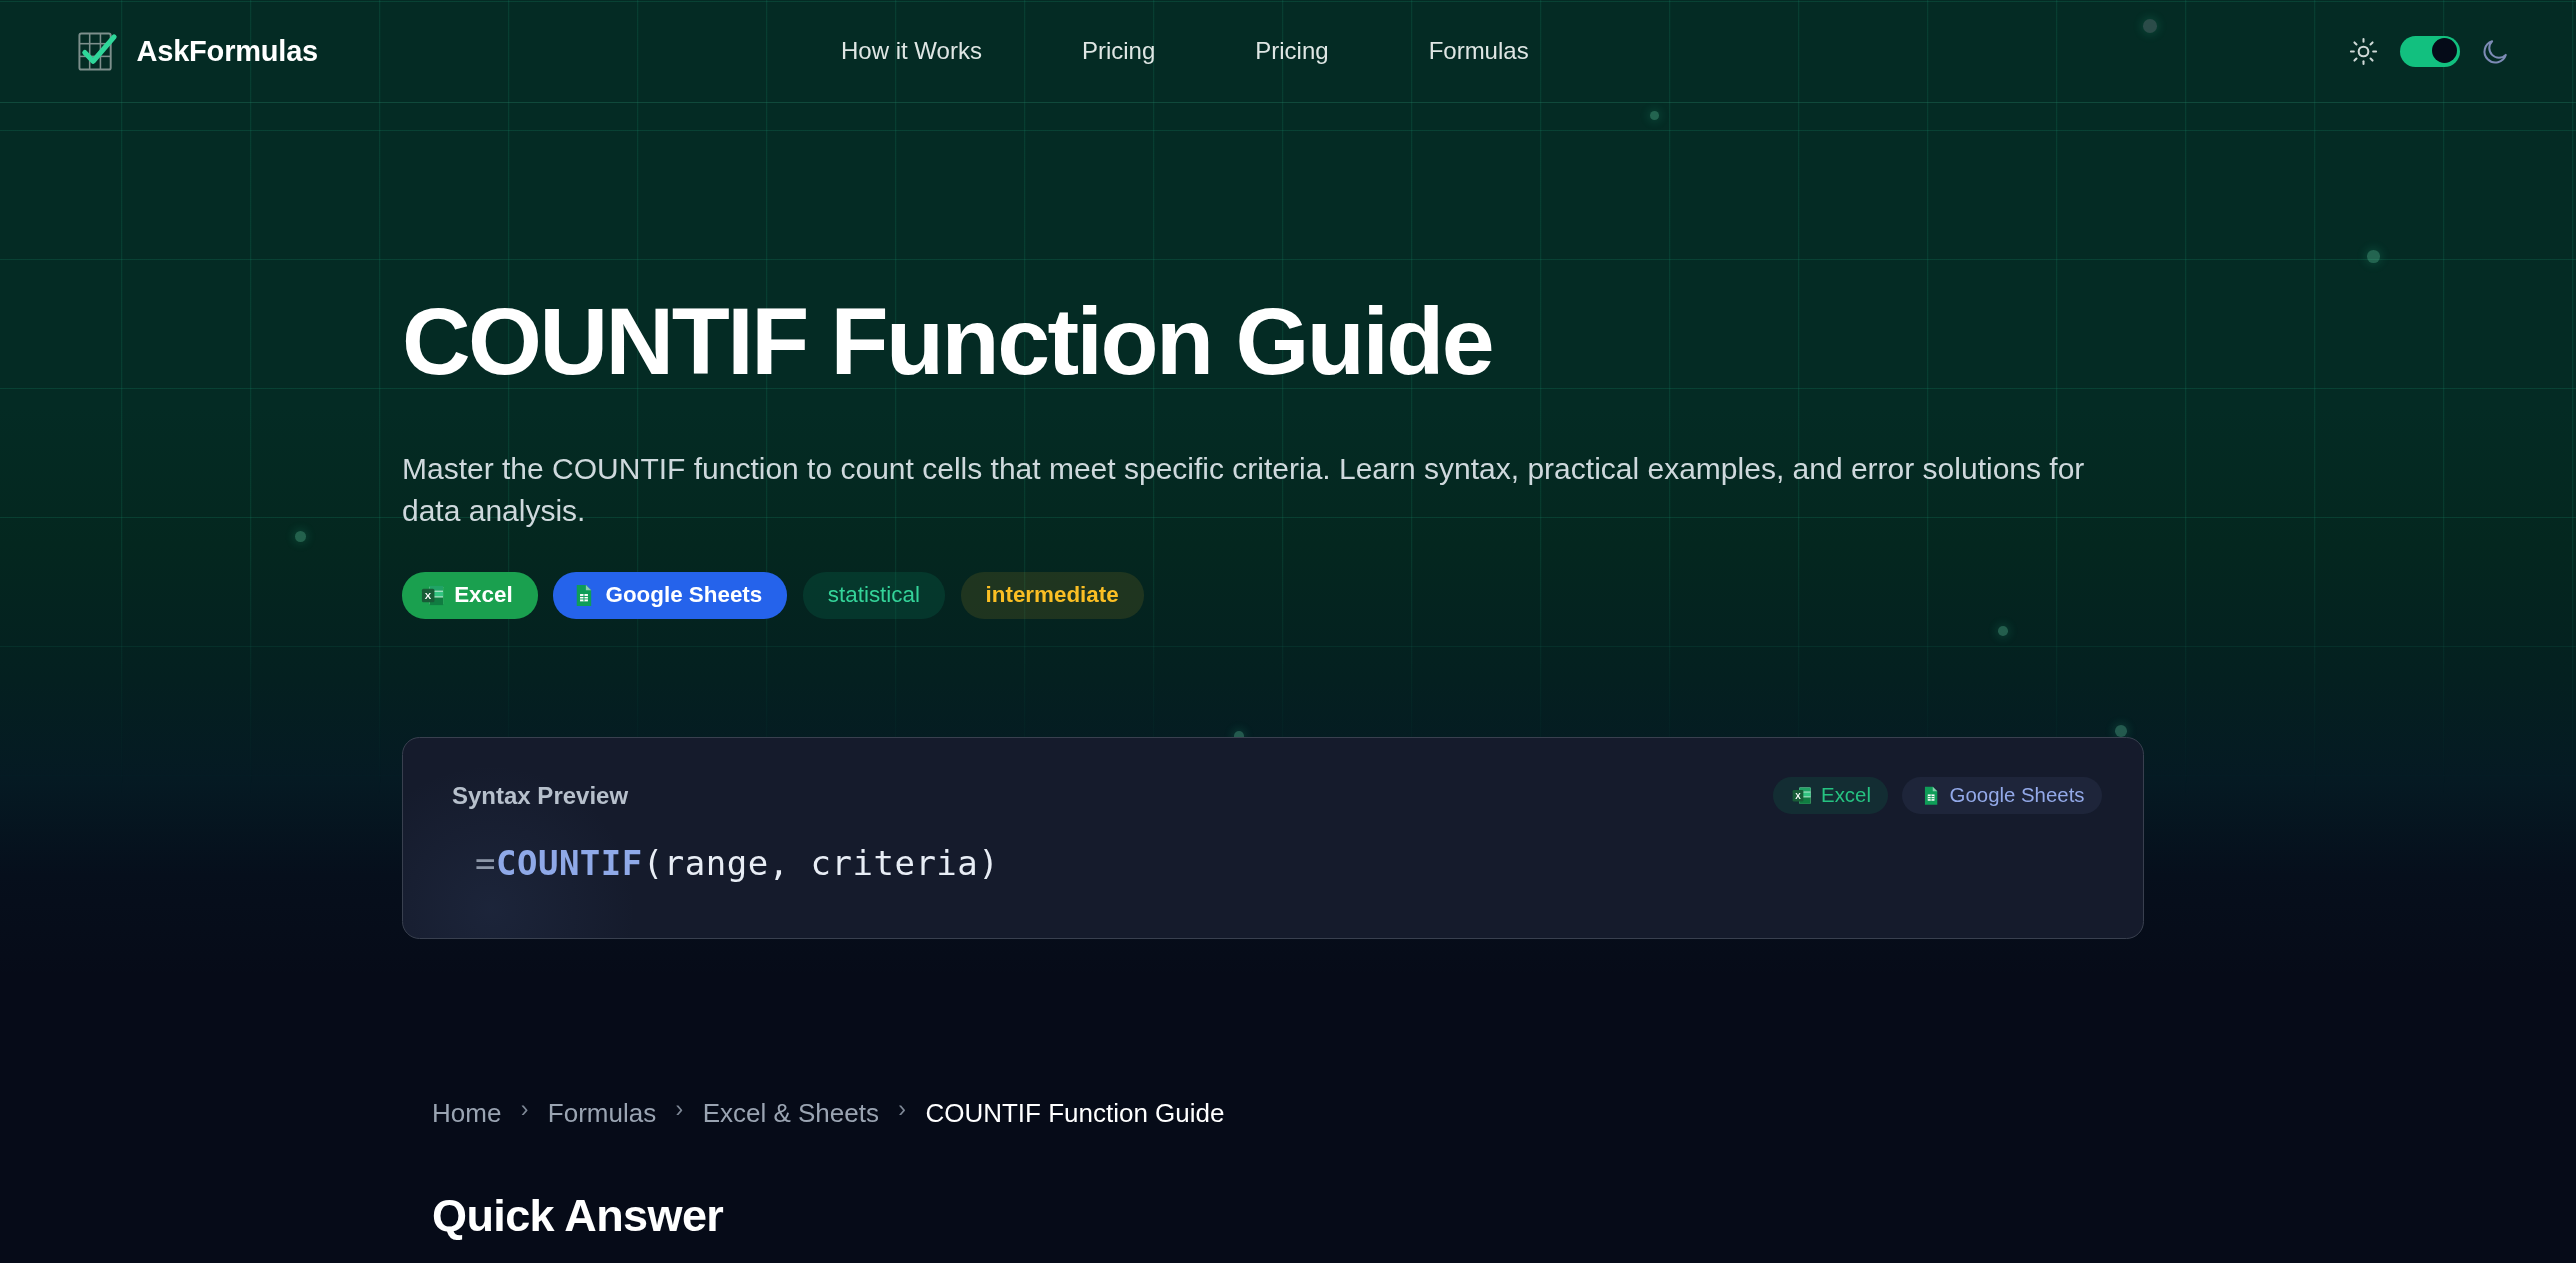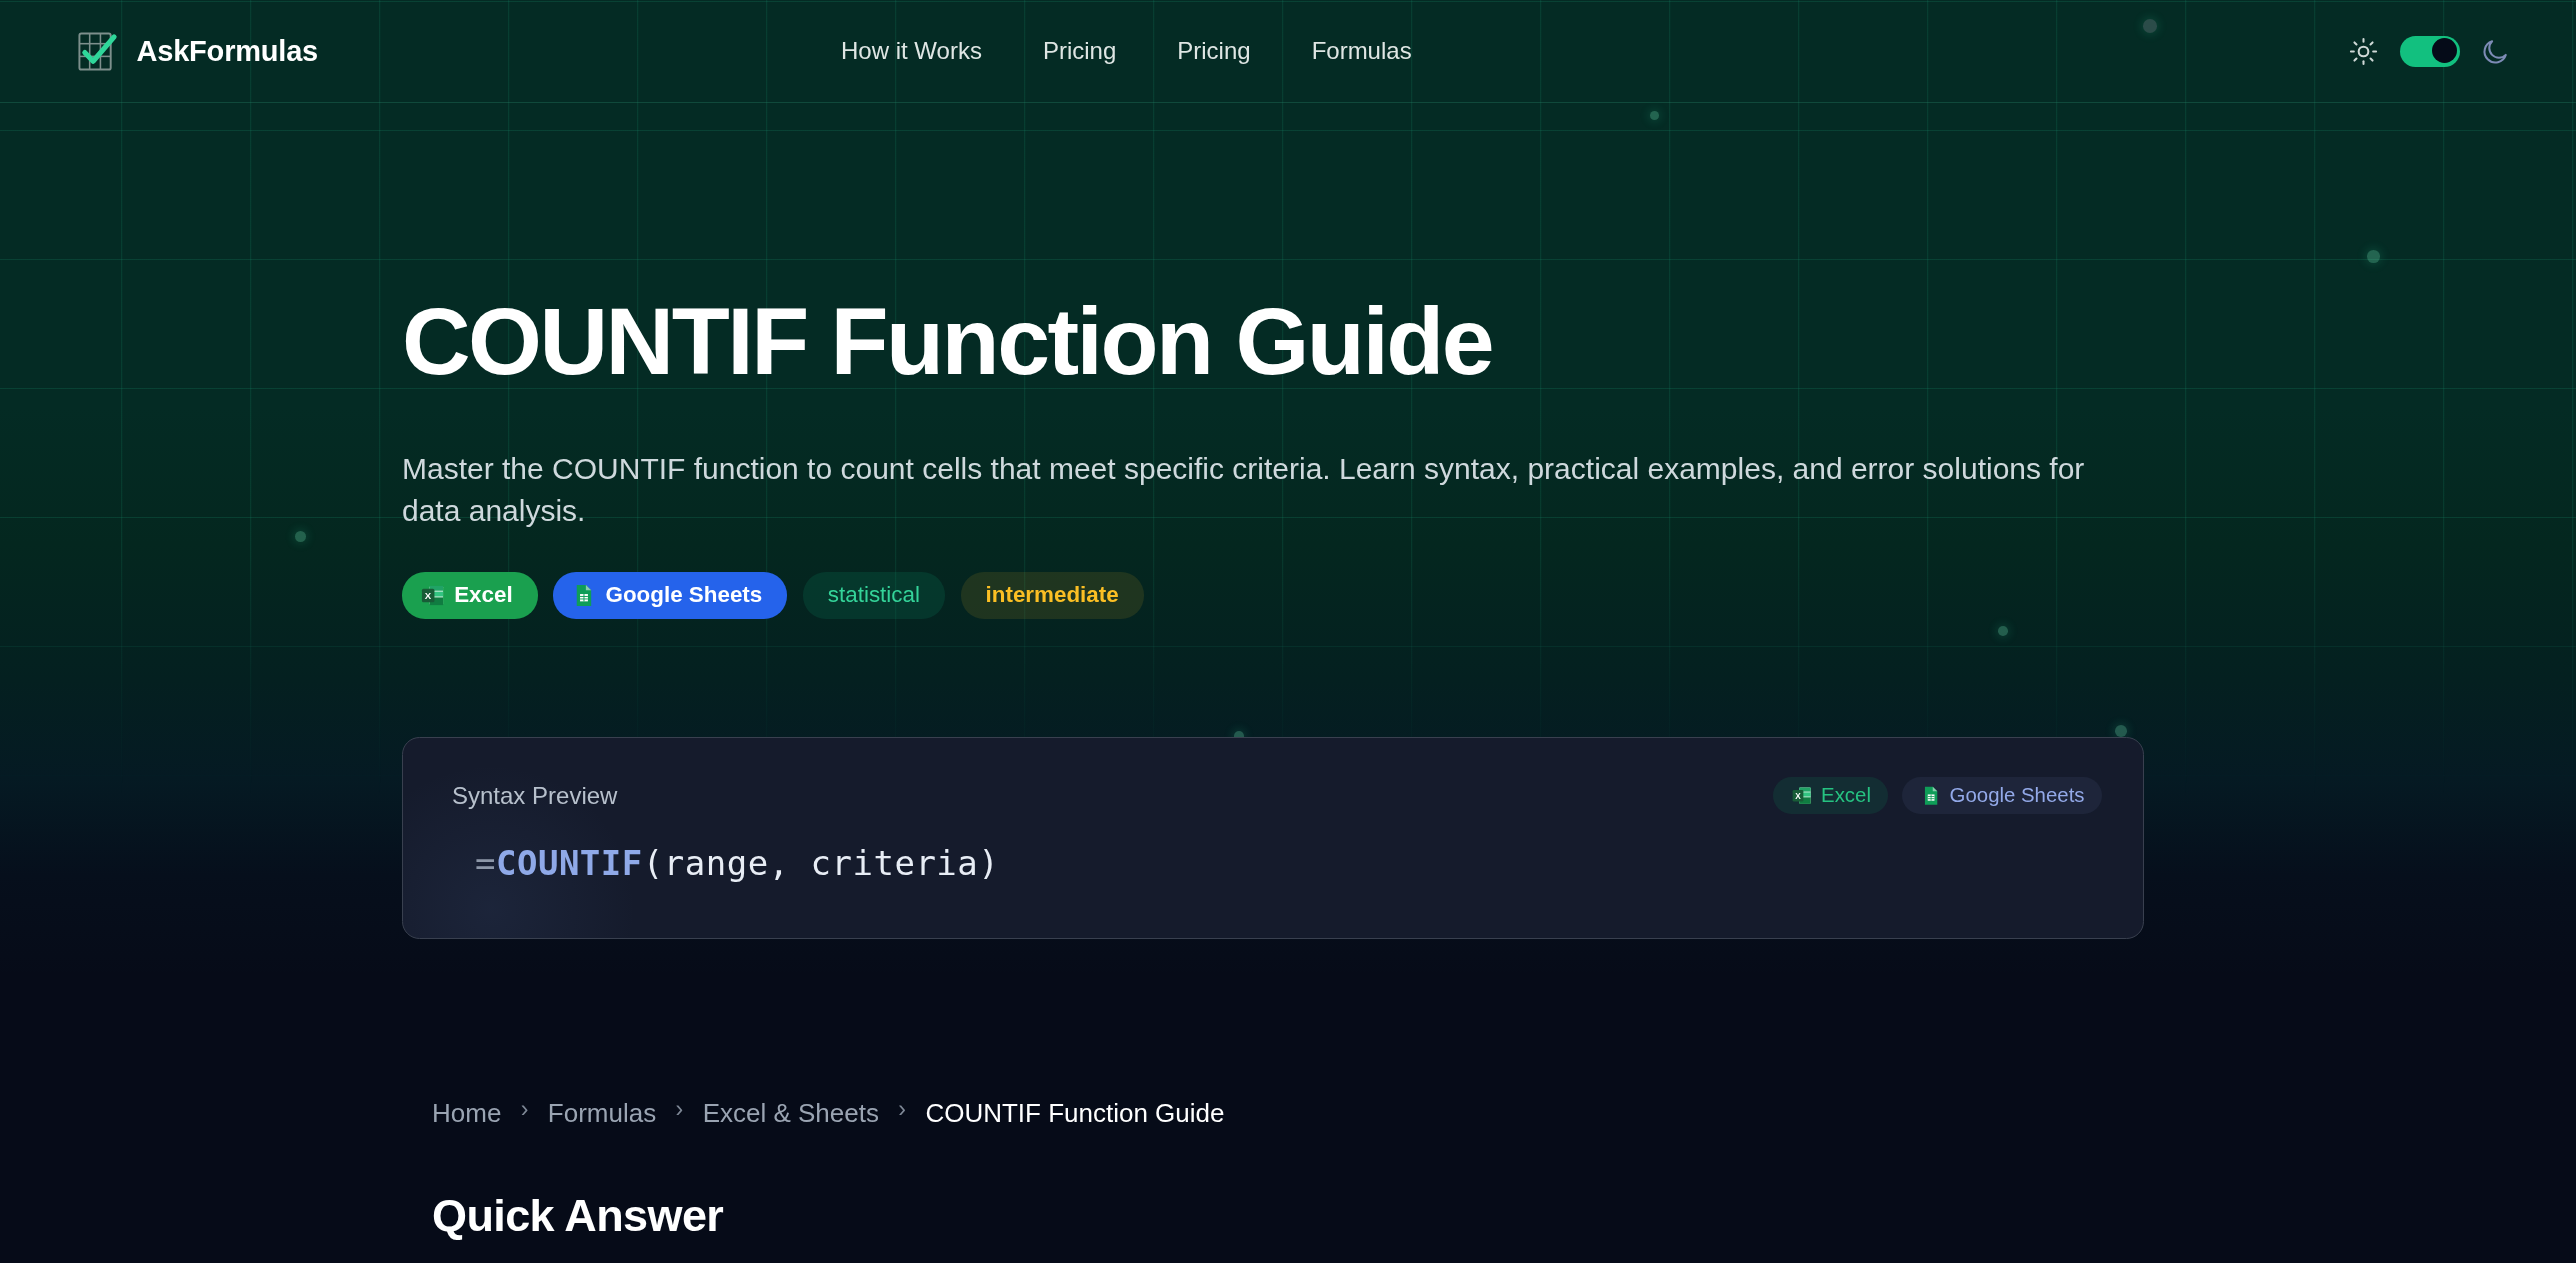--- a/index.html
+++ b/index.html
@@ -89,21 +89,21 @@
     font-size: 29px;
     font-weight: 700;
     letter-spacing: -0.2px;
     white-space: nowrap;
   }
   .nav {
     position: absolute;
     left: 841px;
     display: flex;
     align-items: center;
-    gap: 61px;
+    gap: 100px;
   }
   .nav-link {
     color: #dfe6e4;
     font-size: 24px;
     font-weight: 400;
     white-space: nowrap;
     text-decoration: none;
     cursor: pointer;
   }
   .header-right {
@@ -225,21 +225,21 @@
     position: absolute;
     left: 49px; top: 39px;
     right: 41px;
     display: flex;
     align-items: center;
     justify-content: space-between;
   }
   .syntax-label {
     color: #b7c0cc;
     font-size: 24px;
-    font-weight: 400;
+    font-weight: 700;
   }
   .chip-row { display: flex; align-items: center; gap: 13.6px; }
   .chip {
     height: 37px;
     display: inline-flex;
     align-items: center;
     gap: 8.7px;
     padding: 0 17.5px;
     border-radius: 18.5px;
     font-size: 20.4px;

